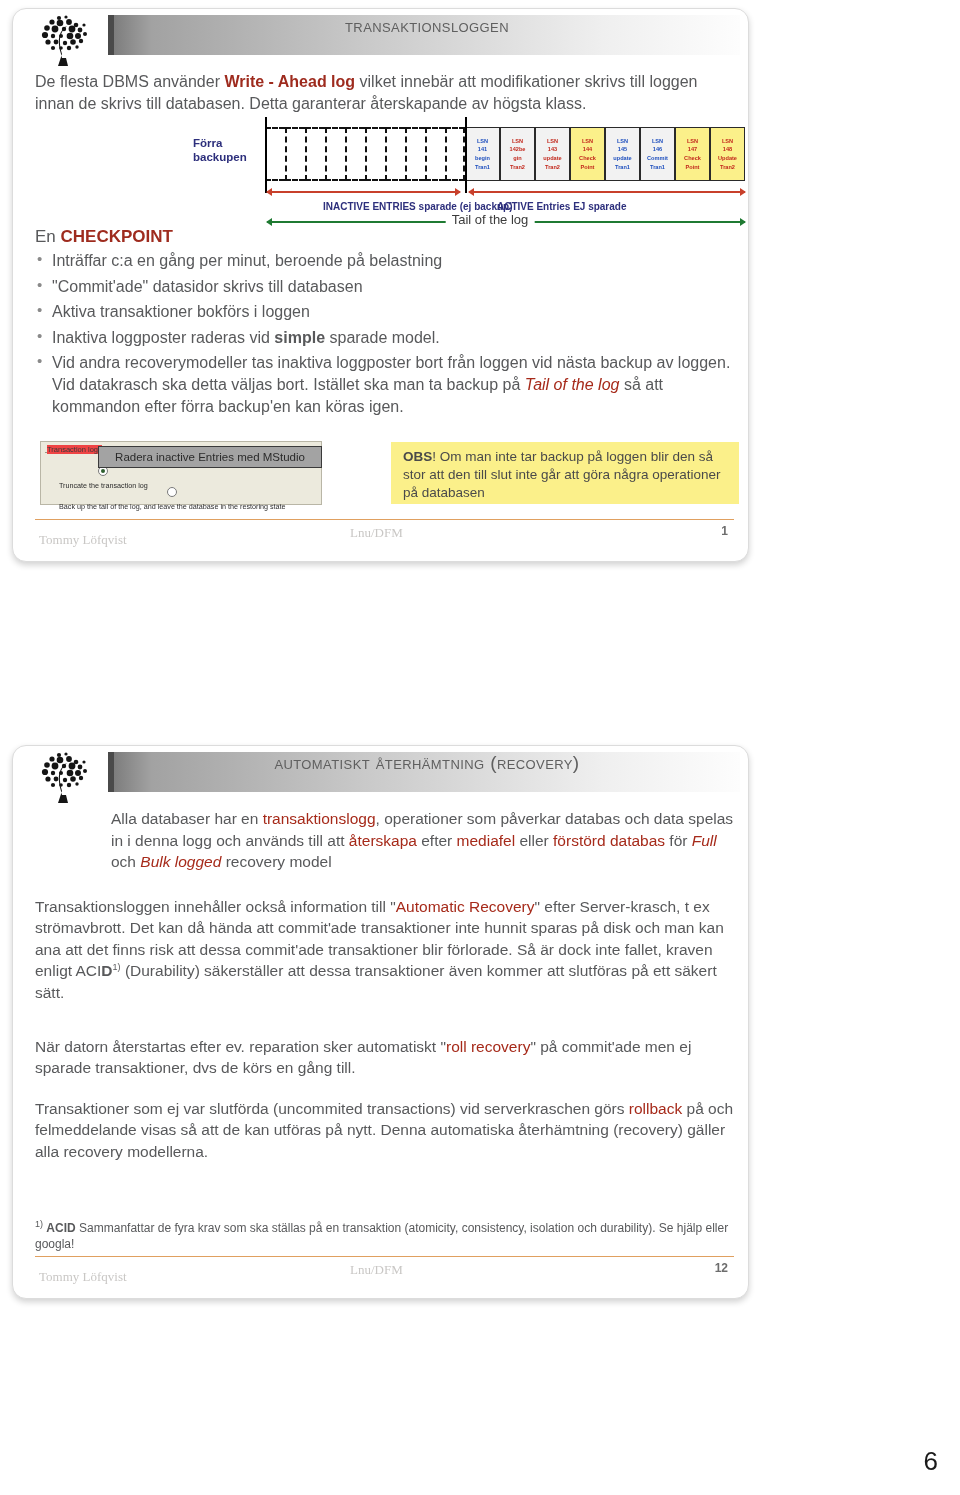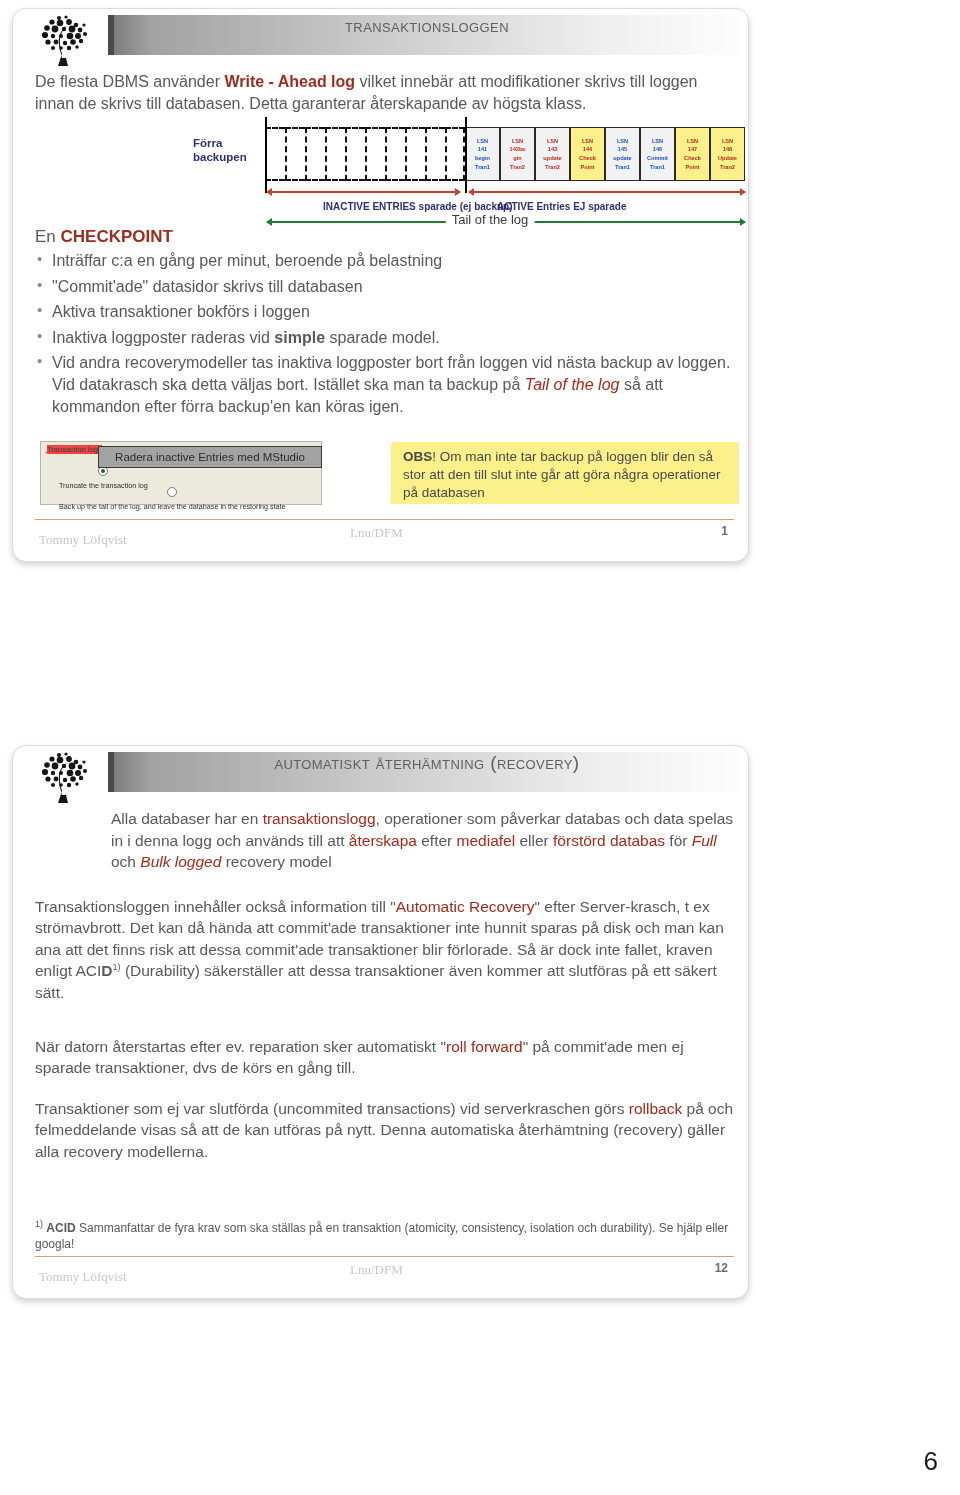--- a/index.html
+++ b/index.html
@@ -379,21 +379,21 @@
 
   <div id="s12-lead">
     <span>Alla databaser har en </span><span class="red">transaktionslogg</span><span>, operationer som påverkar databas och data spelas in i denna logg och används till att </span><span class="red">återskapa</span><span> efter </span><span class="red">mediafel</span><span> eller </span><span class="red">förstörd databas</span><span> för </span><span class="i red">Full</span><span> och </span><span class="i red">Bulk logged</span><span> recovery model</span>
   </div>
 
   <div class="s12-para" id="s12-p1">
     <span>Transaktionsloggen innehåller också information till "</span><span class="red">Automatic Recovery</span><span>" efter Server-krasch, t ex strömavbrott. Det kan då hända att commit'ade transaktioner inte hunnit sparas på disk och man kan ana att det finns risk att dessa commit'ade transaktioner blir förlorade. Så är dock inte fallet, kraven enligt ACI</span><span class="b">D</span><sup>1)</sup><span> (Durability) säkerställer att dessa transaktioner även kommer att slutföras på ett säkert sätt.</span>
   </div>
 
   <div class="s12-para" id="s12-p2">
-    <span>När datorn återstartas efter ev. reparation sker automatiskt "</span><span class="red">roll forward</span><span>" på commit'ade men ej sparade transaktioner, dvs de körs en gång till.</span>
+    <span>När datorn återstartas efter ev. reparation sker automatiskt "</span><span class="red">roll recovery</span><span>" på commit'ade men ej sparade transaktioner, dvs de körs en gång till.</span>
   </div>
 
   <div class="s12-para" id="s12-p3">
     <span>Transaktioner som ej var slutförda (uncommited transactions) vid serverkraschen görs </span><span class="red">rollback</span><span> på och felmeddelande visas så att de kan utföras på nytt. Denna automatiska återhämtning (recovery) gäller alla recovery modellerna.</span>
   </div>
 
   <div id="s12-note">
     <sup>1)</sup> <span class="b">ACID</span><span> Sammanfattar de fyra krav som ska ställas på en transaktion (atomicity, consistency, isolation och durability). Se hjälp eller googla!</span>
   </div>
 

